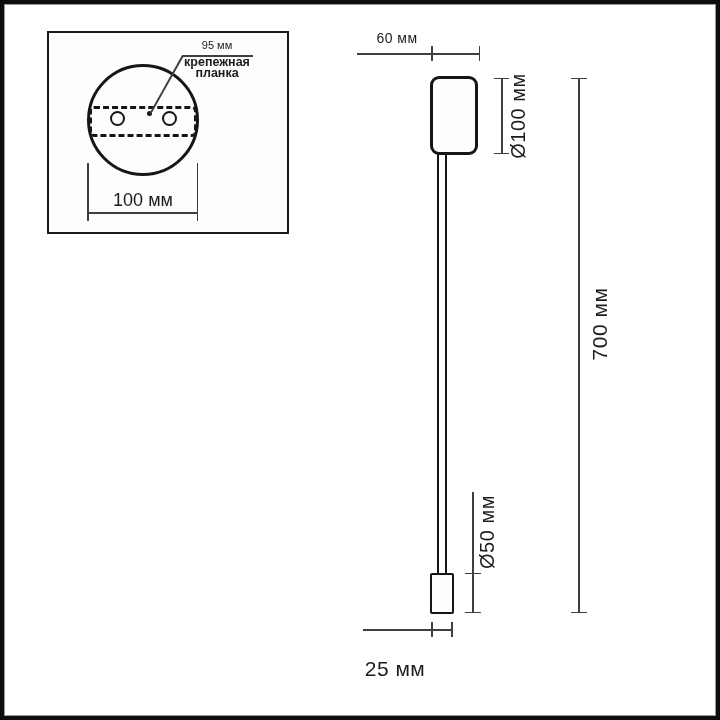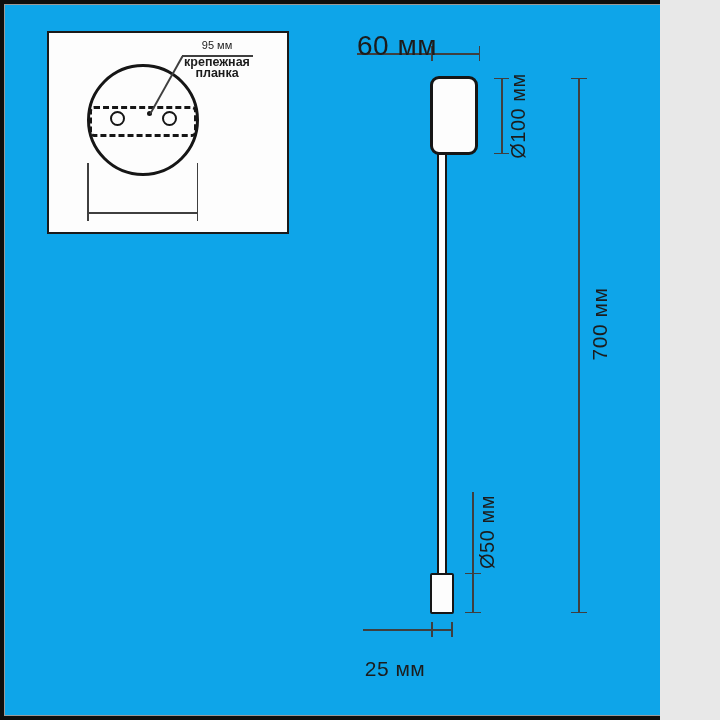--- a/index.html
+++ b/index.html
@@ -3,23 +3,23 @@
 <meta charset="utf-8">
 <style>
   html, body {
     margin: 0;
     padding: 0;
     background: #e8e8e8;
     font-family: "Liberation Sans", "DejaVu Sans", sans-serif;
   }
   .canvas {
     position: relative;
-    width: 660px;
+    width: 720px;
     height: 720px;
-    background: #0ea5e9;
+    background: #ffffff;
     overflow: hidden;
   }
   .abs { position: absolute; box-sizing: border-box; }
 
   
   .frame {
     left: 0; top: 0; width: 720px; height: 720px;
     border: 4px solid #0e0e0e;
     box-shadow: inset 0 0 0 1px #9a9a9a;
     pointer-events: none;
@@ -77,21 +77,21 @@
   .t100     { left: 93px;  top: 190px; width: 100px; font-size: 18px; }
 
   .ext-100-l { left: 87px;    top: 163px; width: 1.5px; height: 58px; }
   .ext-100-r { left: 196.5px; top: 163px; width: 1.5px; height: 58px; }
   .dim-100   { left: 88px;    top: 212px; width: 110px; height: 1.5px; }
 
   
   .dim-60        { left: 357px; top: 53px; width: 123px; height: 1.5px; }
   .tick-60-l     { left: 431px;   top: 46px; width: 1.5px; height: 15px; }
   .tick-60-r     { left: 478.5px; top: 46px; width: 1.5px; height: 15px; }
-  .t60           { left: 355px; top: 30px; width: 84px; font-size: 28px; letter-spacing: 0.5px; }
+  .t60           { left: 355px; top: 30px; width: 84px; font-size: 14px; letter-spacing: 0.5px; }
 
   .lamp-stem {
     left: 437px; top: 153px; width: 10px; height: 422px;
     border-left: 2px solid #161616;
     border-right: 2px solid #161616;
     background: #fdfdfd;
   }
   .lamp-body {
     left: 430px; top: 76px; width: 48px; height: 79px;
     border: 3px solid #161616;
@@ -151,20 +151,21 @@
   <div class="abs dline leader-diag"></div>
   <div class="abs dline leader-horiz"></div>
   <div class="abs txt t95">95 мм</div>
   <div class="abs txt tmount">
     <span>крепежная</span>
     <span>планка</span>
   </div>
   <div class="abs dline ext-100-l"></div>
   <div class="abs dline ext-100-r"></div>
   <div class="abs dline dim-100"></div>
+  <div class="abs txt t100">100 мм</div>
 
   <div class="abs dline dim-60"></div>
   <div class="abs dline tick-60-l"></div>
   <div class="abs dline tick-60-r"></div>
   <div class="abs txt t60">60 мм</div>
 
   <div class="abs lamp-stem"></div>
   <div class="abs lamp-body"></div>
   <div class="abs lamp-cap"></div>
 

